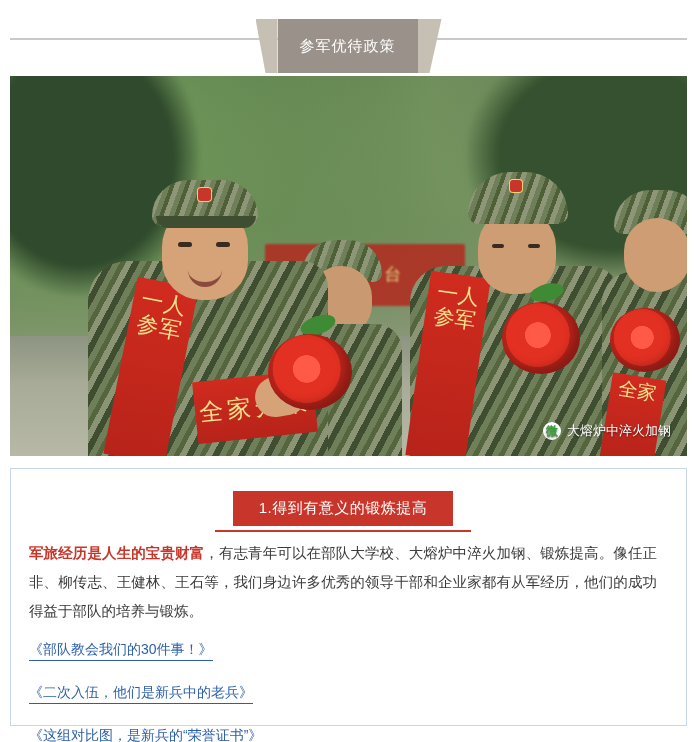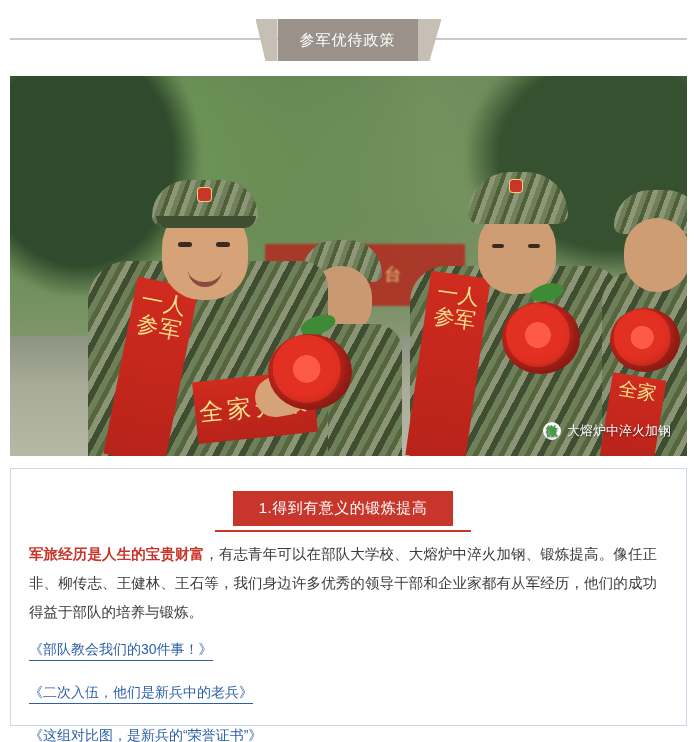--- a/index.html
+++ b/index.html
@@ -29,21 +29,21 @@
     height: 2px;
     background: #c9c9c9;
   }
   .header-tab {
     position: absolute;
     left: 50%;
     top: 19px;
     transform: translateX(-50%);
     display: flex;
     align-items: stretch;
-    height: 42px;
+    height: 54px;
   }
   .tab-left-wedge {
     width: 22px;
     background: #c6bfb4;
     clip-path: polygon(0 0, 100% 0, 100% 100%, 10px 100%);
   }
   .tab-main {
     background: #9a928a;
     color: #ffffff;
     font-size: 15px;
@@ -415,20 +415,21 @@
     bottom: -6px;
     height: 2px;
     background: #c8352a;
   }
   .body-text {
     font-size: 14.5px;
     line-height: 2;
     color: #3b3b3b;
     text-align: justify;
     margin: 10px 0 14px 0;
+    font-family: Liberation Mono, monospace;
   }
   .body-text .lead {
     color: #c8352a;
     font-weight: bold;
   }
   .link-list {
     margin-top: 8px;
   }
   .link-item {
     display: block;

